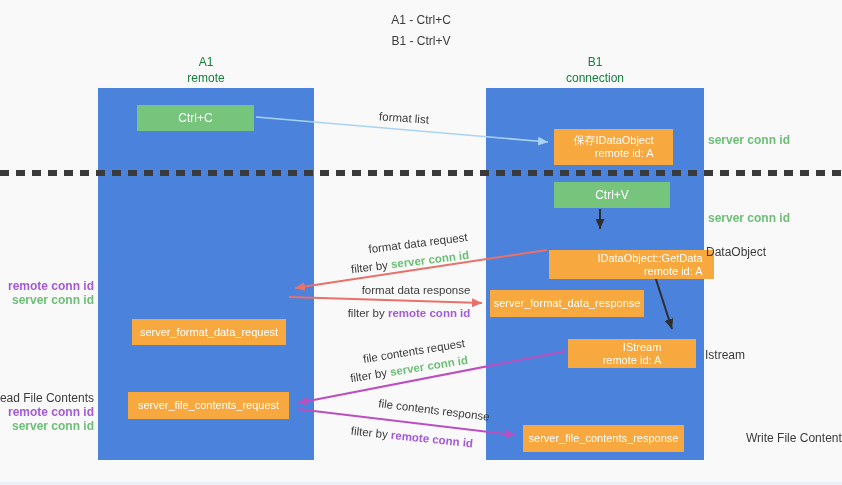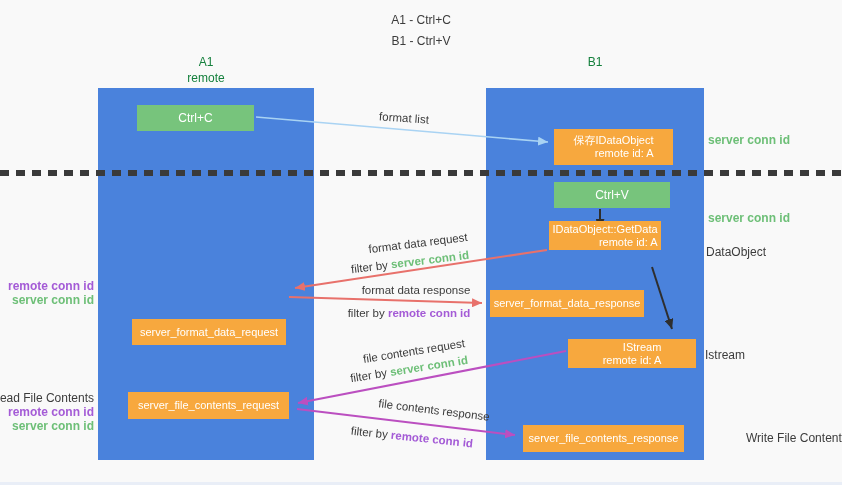--- a/index.html
+++ b/index.html
@@ -37,20 +37,21 @@
     <div>A1 - Ctrl+C</div>
     <div>B1 - Ctrl+V</div>
   </div>
 
   <div class="lane-header" style="left:98px;width:216px;">
     <div>A1</div>
     <div>remote</div>
   </div>
   <div class="lane-header" style="left:486px;width:218px;">
     <div>B1</div>
+    <div>connection</div>
   </div>
 
   <div class="lane" style="left:98px;top:88px;width:216px;height:372px;"></div>
   <div class="lane" style="left:486px;top:88px;width:218px;height:372px;"></div>
 
   <div class="dotted"></div>
 
   <svg class="arrows" width="842" height="485" viewBox="0 0 842 485">
     <defs>
       <marker id="m-blue" markerUnits="userSpaceOnUse" markerWidth="11" markerHeight="9" refX="10" refY="4.5" orient="auto">
@@ -79,21 +80,21 @@
 
   <div class="box orange" style="left:554px;top:129px;width:119px;height:36px;">
     <div>
       <div>保存IDataObject</div>
       <div>remote id: A</div>
     </div>
   </div>
 
   <div class="box green key" style="left:554px;top:182px;width:116px;height:26px;">Ctrl+V</div>
 
-  <div class="box orange" style="left:549px;top:221px;width:112px;height:29px;">
+  <div class="box orange" style="left:549px;top:250px;width:128px;height:29px;padding-left:37px;">
     <div>
       <div>IDataObject::GetData</div>
       <div>remote id: A</div>
     </div>
   </div>
 
   <div class="box orange" style="left:132px;top:278px;width:154px;height:26px;margin-top:41px;">server_format_data_request</div>
 
   <div class="box orange" style="left:490px;top:290px;width:154px;height:27px;">server_format_data_response</div>
 

